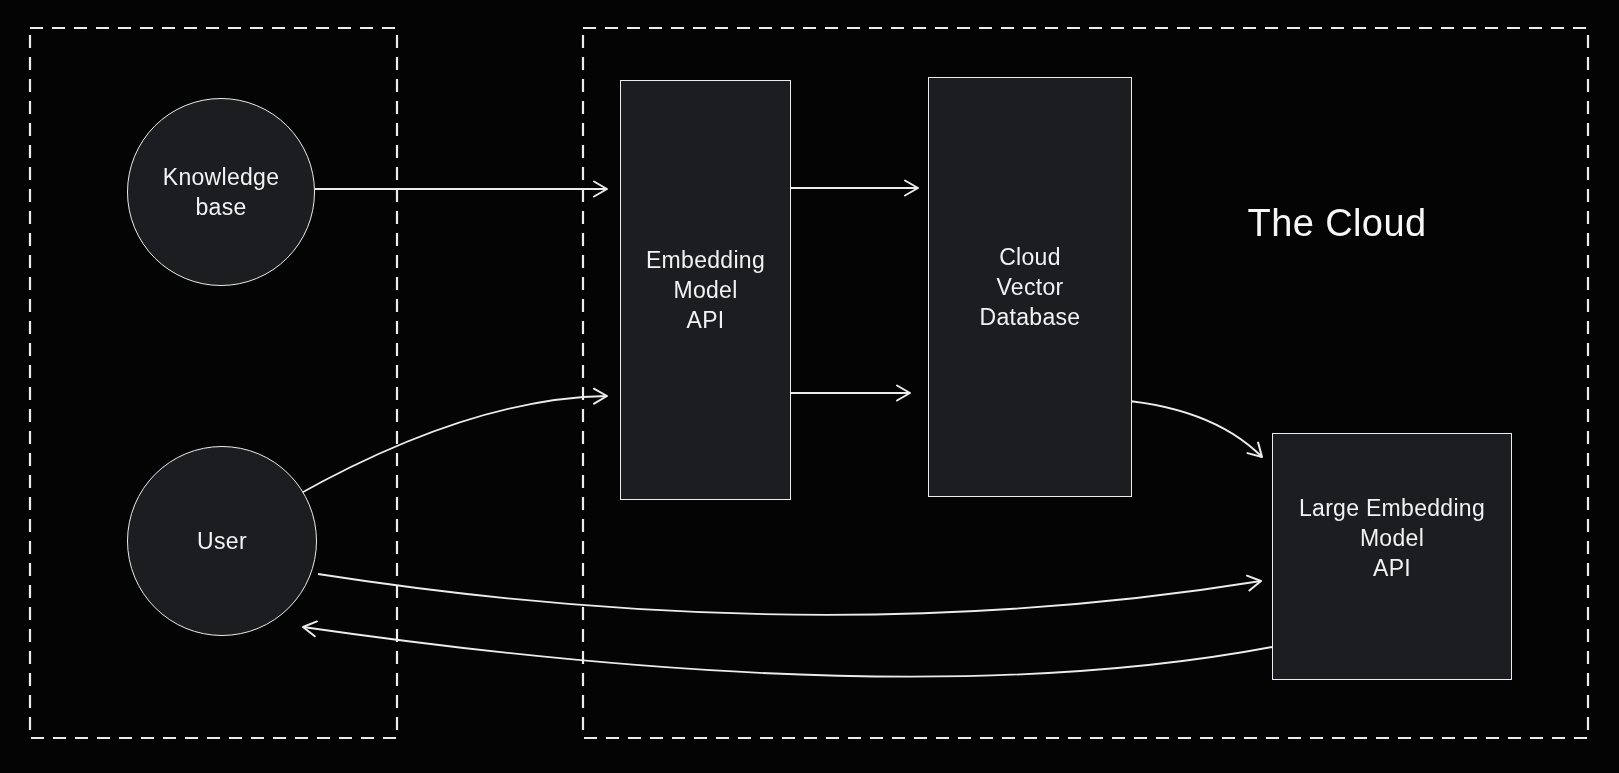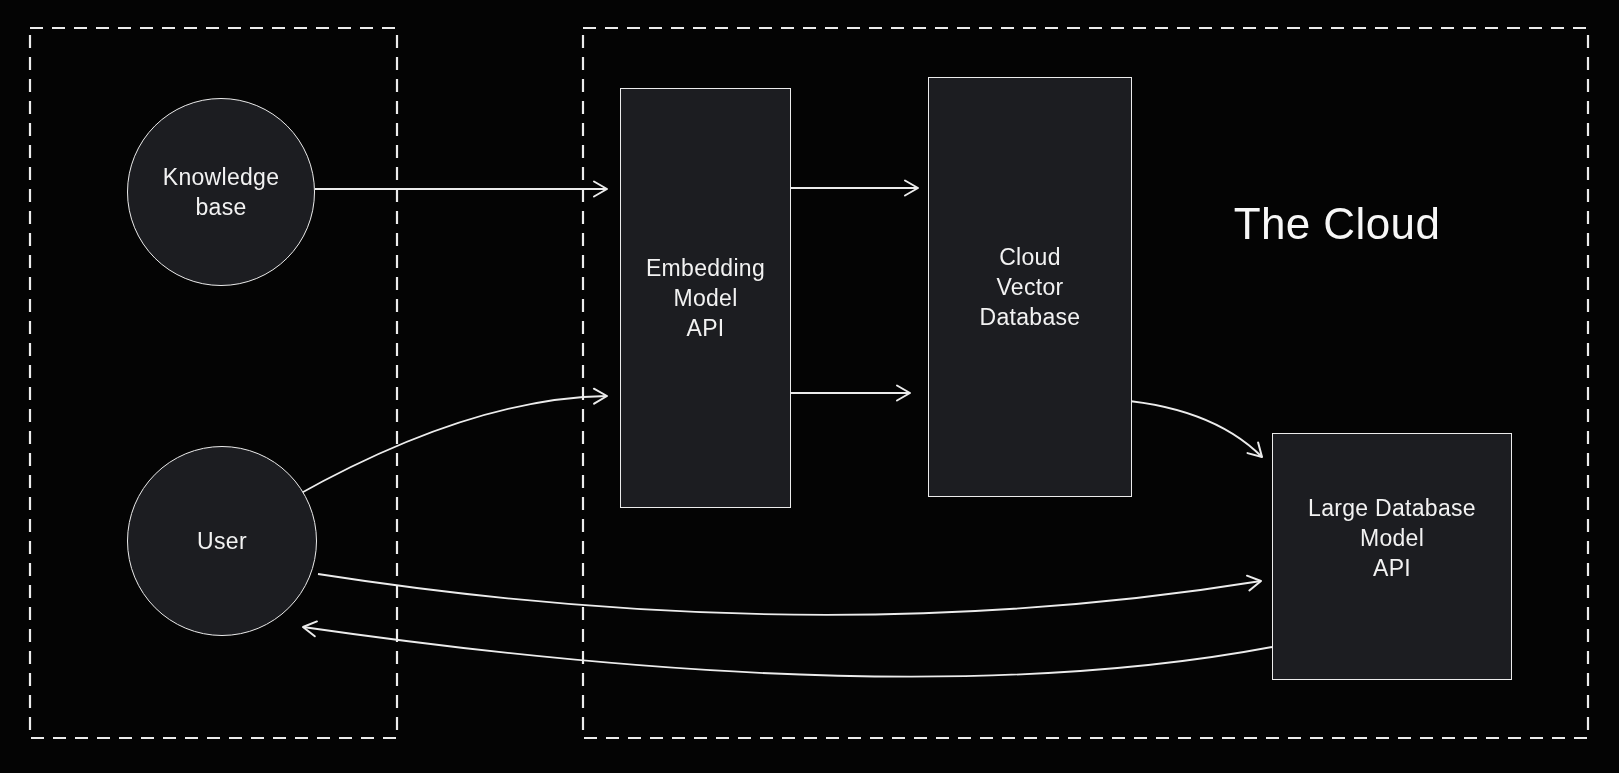--- a/index.html
+++ b/index.html
@@ -30,30 +30,30 @@
     white-space: pre-line;
     text-align: center;
     color: #f2f2f2;
     font-size: 23px;
     line-height: 30px;
     letter-spacing: 0.3px;
   }
   .group-label {
     position: absolute;
     color: #f7f7f7;
-    font-size: 44px;
+    font-size: 38px;
     line-height: 45px;
     text-align: center;
     white-space: pre-line;
     letter-spacing: 0.4px;
   }
   
   .kb      { left: 127px; top:  98px; width: 188px; height: 188px; }
   .user    { left: 127px; top: 446px; width: 190px; height: 190px; }
-  .embed   { left: 620px; top:  88px; width: 171px; height: 420px; }
+  .embed   { left: 620px; top:  80px; width: 171px; height: 420px; }
   .cvd     { left: 928px; top:  77px; width: 204px; height: 420px; }
   .llm     { left: 1272px; top: 433px; width: 240px; height: 247px; padding-bottom: 38px; }
   .users-device-label { left: 46px;  top: 320px; width: 350px; }
   .the-cloud-label    { left: 1187px; top: 201px; width: 300px; }
 </style>
 </head>
 <body>
 
 <div class="stage">
 
@@ -91,20 +91,20 @@
 API</div>
   </div>
 
   <div class="node cvd">
     <div class="node-label">Cloud
 Vector
 Database</div>
   </div>
 
   <div class="node llm">
-    <div class="node-label">Large Database
+    <div class="node-label">Large Embedding
 Model
 API</div>
   </div>
 
   <div class="group-label the-cloud-label">The Cloud</div>
 
 </div>
 
 </body></html>

